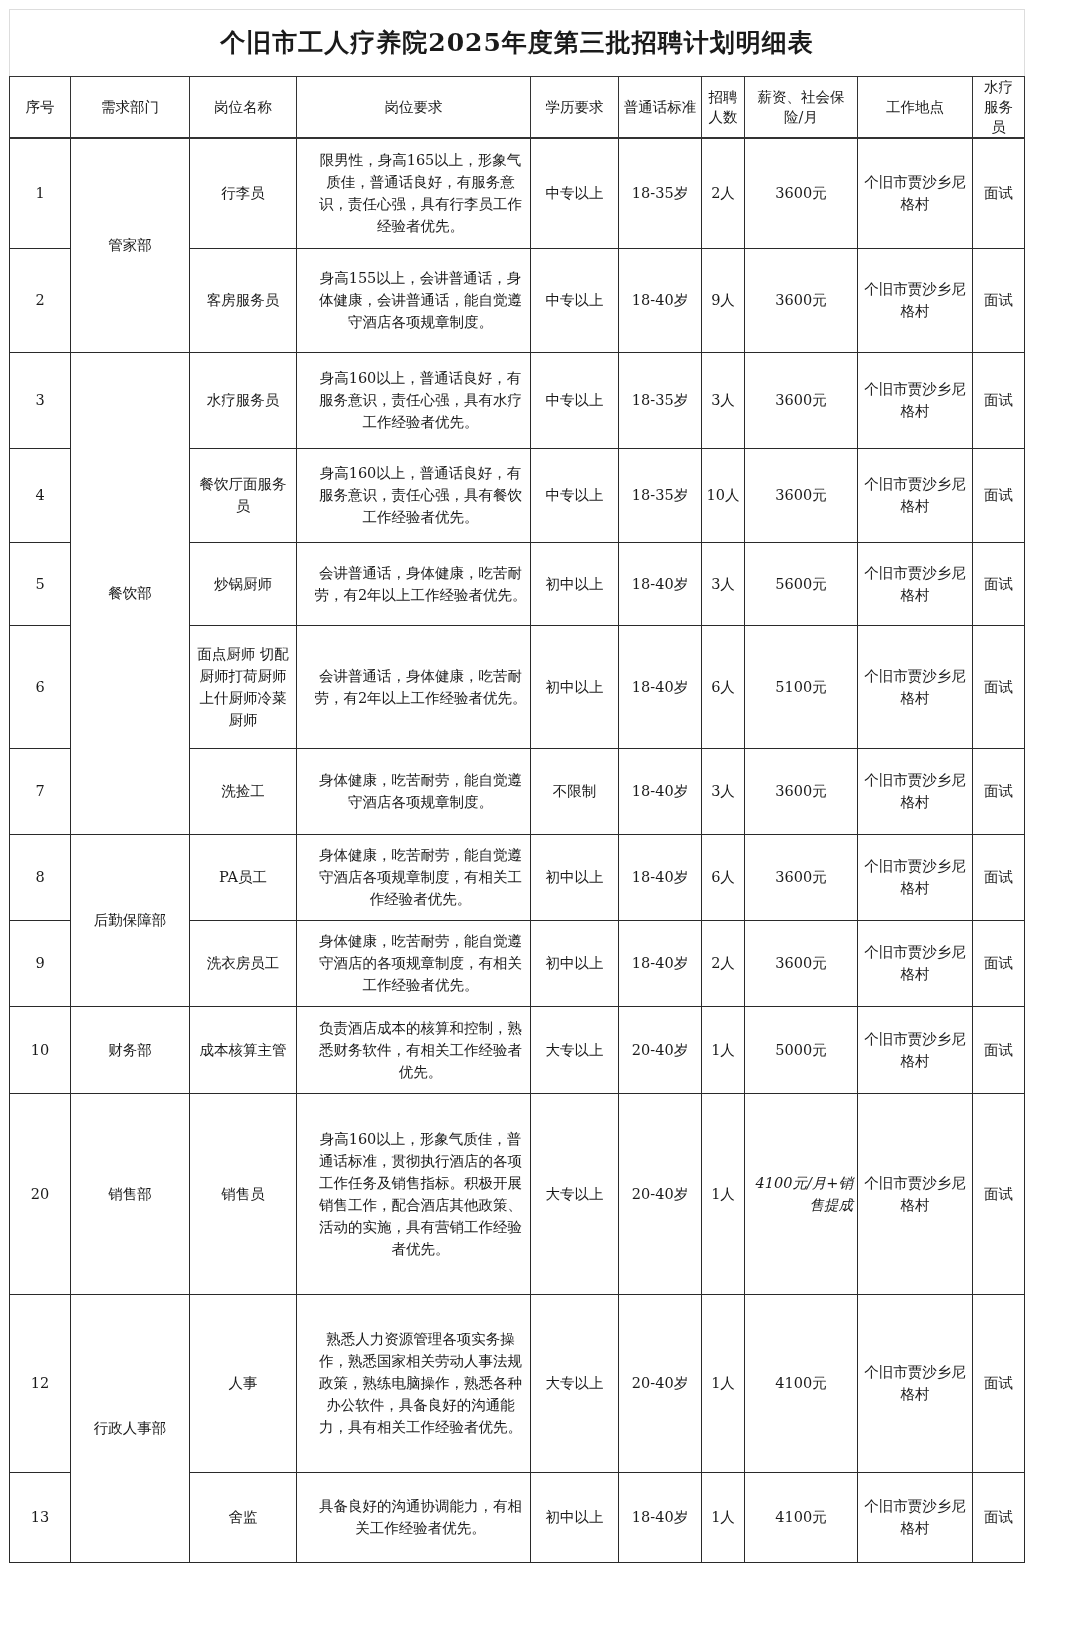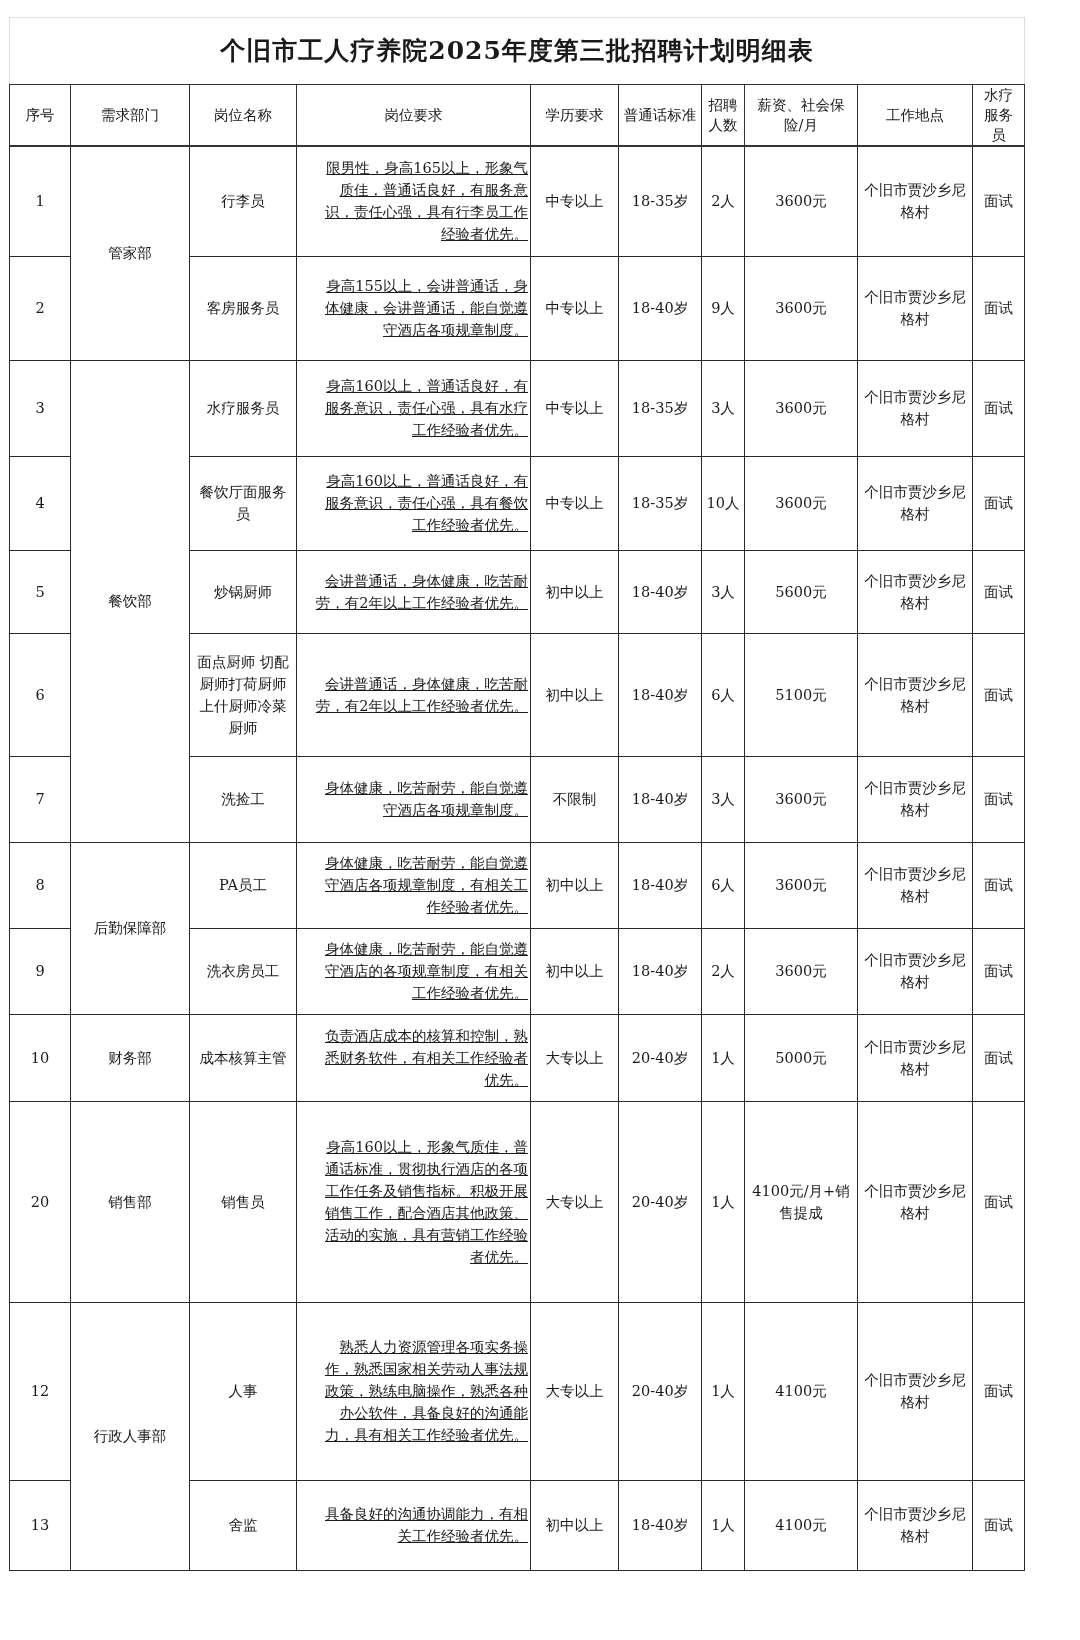--- a/index.html
+++ b/index.html
@@ -1,26 +1,26 @@
 <!DOCTYPE html>
 <html><head>
 <meta charset="utf-8">
 <style>
   html, body { margin: 0; padding: 0; background: #ffffff; }
   body { width: 1080px; height: 1640px; position: relative; overflow: hidden;
          font-family: "DejaVu Serif", "Liberation Serif", serif; color: #1a1a1a; }
-  .sheet { position: absolute; left: 9px; top: 17px; width: 1015px; }
+  .sheet { position: absolute; left: 9px; top: 9px; width: 1015px; }
   table { border-collapse: collapse; table-layout: fixed; width: 1015px; }
   td, th { border: 1.5px solid #333; padding: 0 4px; font-weight: normal;
            text-align: center; vertical-align: middle; font-size: 14.5px; line-height: 22px; }
   th { font-size: 14.5px; }
   .title-cell { height: 66px; font-size: 25px; letter-spacing: 1px; border-top: 1px solid #ddd;
                 border-left: 1px solid #ddd; border-right: 1px solid #ddd; font-weight: bold; }
-  .req { text-align: right; padding-left: 16px; padding-right: 2px; word-break: break-all; text-decoration: underline; }
-  .salary-left { text-align: center; }
+  .req { text-align: center; padding-left: 16px; padding-right: 2px; word-break: break-all; }
+  .salary-left { text-align: right; font-style: italic; }
   tr.hdr th { height: 58px; }
   tbody.body-rows td { border-color: #2a2a2a; }
   tr.thick-top td { border-top: 2.5px solid #333; }
 </style>
 </head>
 <body>
 
 <div class="sheet">
 <table>
   <colgroup>

